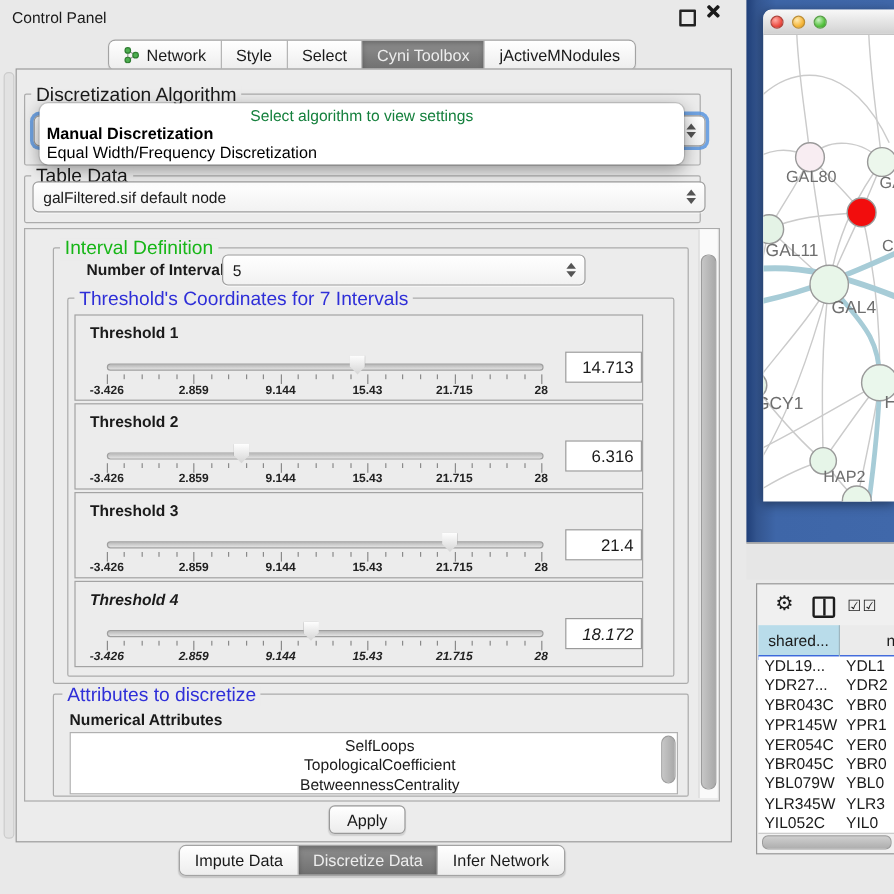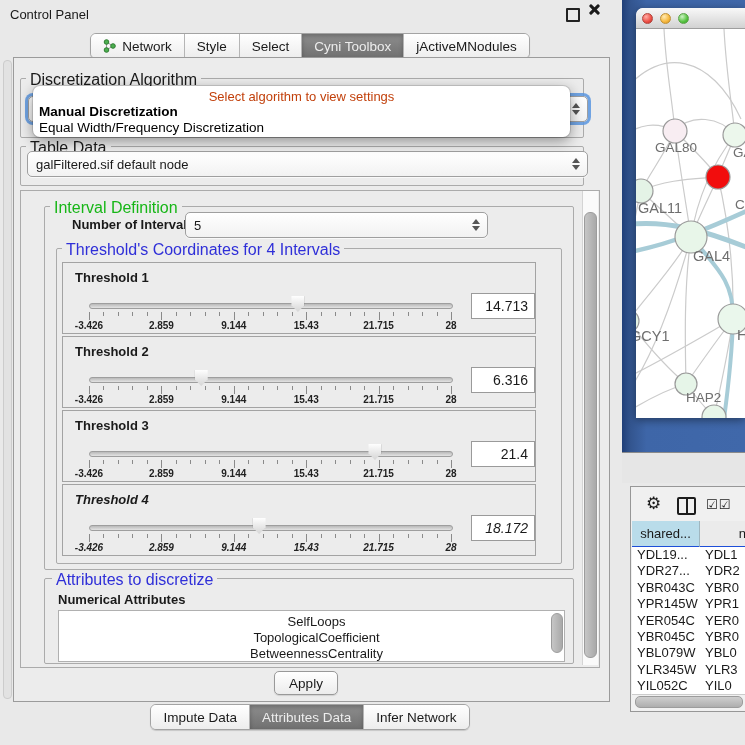--- a/index.html
+++ b/index.html
@@ -27,21 +27,21 @@
   .combo{display:flex;align-items:center;background:linear-gradient(#ffffff,#f2f2f2);
          border:1px solid #9f9f9f;border-radius:5px;font-size:13px;padding-left:8px;
          box-shadow:0 1px 0 rgba(255,255,255,.7), inset 0 1px 0 #fff;}
   .combo .val{flex:1;overflow:hidden;white-space:nowrap;}
   .stepper{width:16px;display:flex;flex-direction:column;align-items:center;gap:2px;margin-right:3px;}
   .tri-up{width:0;height:0;border-left:4px solid transparent;border-right:4px solid transparent;border-bottom:5px solid #555;}
   .tri-dn{width:0;height:0;border-left:4px solid transparent;border-right:4px solid transparent;border-top:5px solid #555;}
   .focus-ring{box-shadow:0 0 0 3px rgba(90,150,225,.85);}
   
   .popup{background:#fff;border-radius:7px;box-shadow:0 4px 14px rgba(0,0,0,.4),0 0 0 1px rgba(0,0,0,.12);}
-  .popup-hint{text-align:center;color:#c2410c;font-size:13px;padding-top:3px;}
+  .popup-hint{text-align:center;color:#15803d;font-size:13px;padding-top:3px;}
   .popup-opt{font-size:13.5px;padding:0 6px;line-height:16px;color:#000;}
   .popup-opt.bold{font-weight:bold;}
   
   .thr-box{position:absolute;left:62px;width:472px;height:70px;border:1px solid #a3a3a3;background:#ececec;}
   .thr-label{position:absolute;left:12px;top:7px;font-weight:bold;font-size:13px;}
   .track{position:absolute;left:26px;top:40px;width:362px;height:4px;border:1px solid #9e9e9e;
          border-radius:3px;background:linear-gradient(#b9b9b9,#e3e3e3);}
   .thumb{position:absolute;top:33px;width:13px;height:16px;
          background:linear-gradient(#fefefe,#d5d5d5);
          clip-path:polygon(0 0,100% 0,100% 58%,50% 100%,0 58%);
@@ -160,21 +160,21 @@
   <div class="abs" style="left:72px;top:217px;font-size:13px;font-weight:bold;">Number of Intervals</div>
   <div class="abs combo" style="left:185px;top:212px;width:293px;height:24px;">
     <div class="val">5</div>
     <div class="stepper">
         <div class="tri-up"></div>
         <div class="tri-dn"></div>
       </div>
   </div>
 
   <div class="abs group" style="left:56px;top:248px;width:504px;height:314px;"></div>
-  <div class="group-label abs blue" style="left:62px;top:241px;">Threshold's Coordinates for 4 Intervals</div>
+  <div class="group-label abs blue" style="left:62px;top:241px;">Threshold's Coordinates for 7 Intervals</div>
   <div id="thresholds"></div>
 
   <div class="abs group" style="left:44px;top:578px;width:528px;height:84px;"></div>
   <div class="group-label abs blue" style="left:52px;top:571px;">Attributes to discretize</div>
   <div class="abs" style="left:58px;top:592px;font-size:13px;font-weight:bold;">Numerical Attributes</div>
   <div class="abs list" style="left:58px;top:610px;width:505px;height:50px;">
     <div id="attr-list" style="padding-top:3px;text-align:center;">
         <div class="list-item">SelfLoops</div>
         <div class="list-item">TopologicalCoefficient</div>
         <div class="list-item">BetweennessCentrality</div>
@@ -183,21 +183,21 @@
   <div class="abs vscroll-thumb" style="left:551px;top:613px;width:10px;height:38px;"></div>
 
   <div class="abs btn" style="left:274px;top:671px;width:62px;">Apply</div>
 
   <div class="abs" style="left:0;top:704px;width:620px;display:flex;justify-content:center;">
     <div class="seg-wrap" id="bottom-tabs">
         <div class="seg">
           <span>Impute Data</span>
         </div>
         <div class="seg active">
-          <span>Attributes Data</span>
+          <span>Discretize Data</span>
         </div>
         <div class="seg">
           <span>Infer Network</span>
         </div>
       </div>
   </div>
 
   <div class="abs desktop" style="left:622px;top:0;width:123px;height:452px;"></div>
 
   <div class="abs netwin" style="left:636px;top:8px;width:109px;height:410px;">

